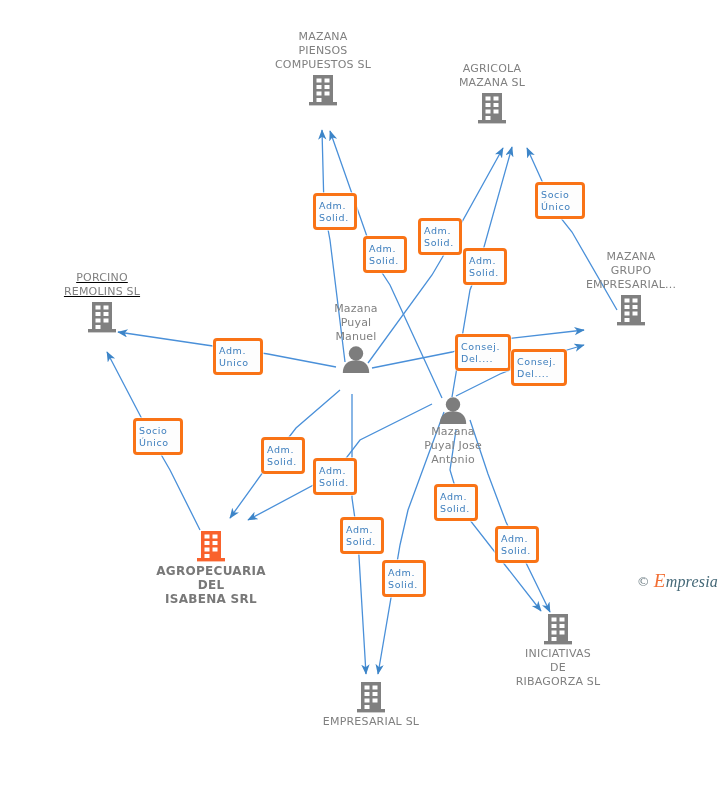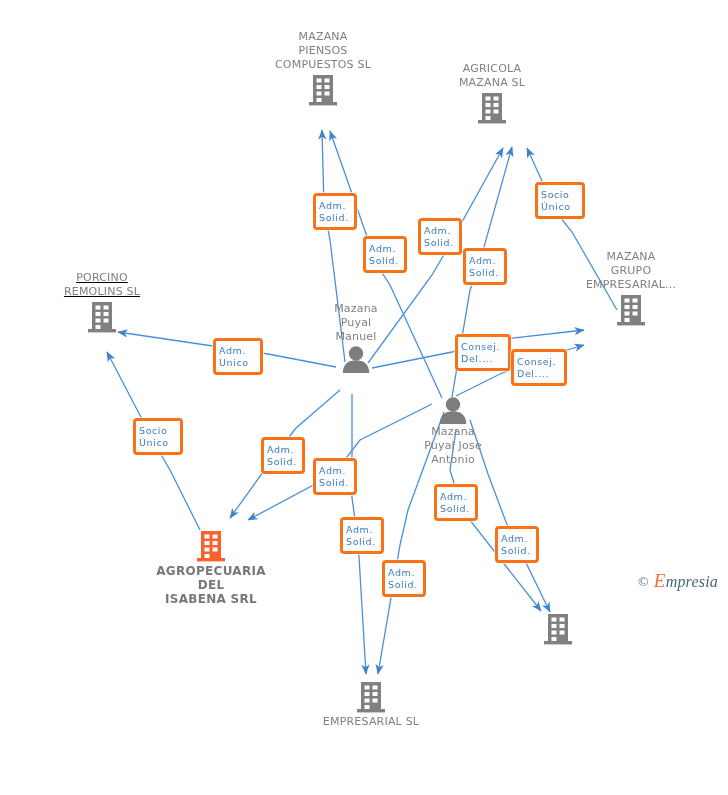--- a/index.html
+++ b/index.html
@@ -244,20 +244,23 @@
       <g fill="#ffffff">
         <rect x="9.5" y="5.5" width="5" height="4"></rect>
           <rect x="17.5" y="5.5" width="5" height="4"></rect>
         <rect x="9.5" y="12" width="5" height="4"></rect>
           <rect x="17.5" y="12" width="5" height="4"></rect>
         <rect x="9.5" y="18.5" width="5" height="4"></rect>
           <rect x="17.5" y="18.5" width="5" height="4"></rect>
         <rect x="9.5" y="25" width="5" height="4"></rect>
       </g>
     </svg>
+    <span class="label">INICIATIVAS
+DE
+RIBAGORZA SL</span>
   </div>
 
   <div class="chip w2" style="left:313px;top:193px;">Adm.
 Solid.</div>
   <div class="chip w2" style="left:363px;top:236px;">Adm.
 Solid.</div>
   <div class="chip w2" style="left:418px;top:218px;">Adm.
 Solid.</div>
   <div class="chip w2" style="left:463px;top:248px;">Adm.
 Solid.</div>

